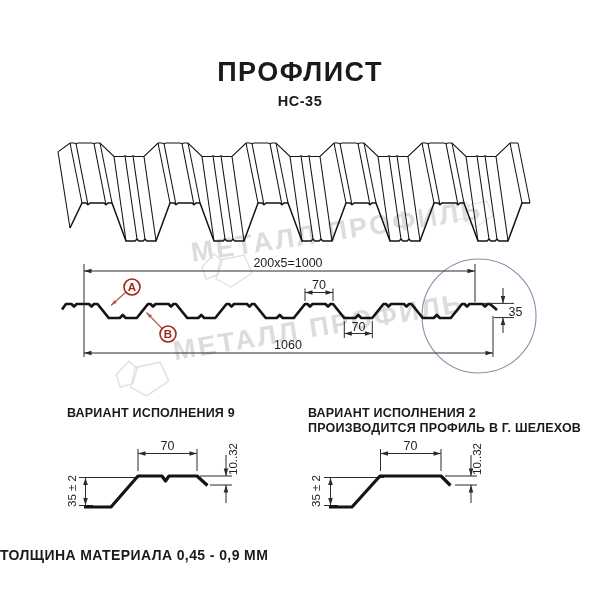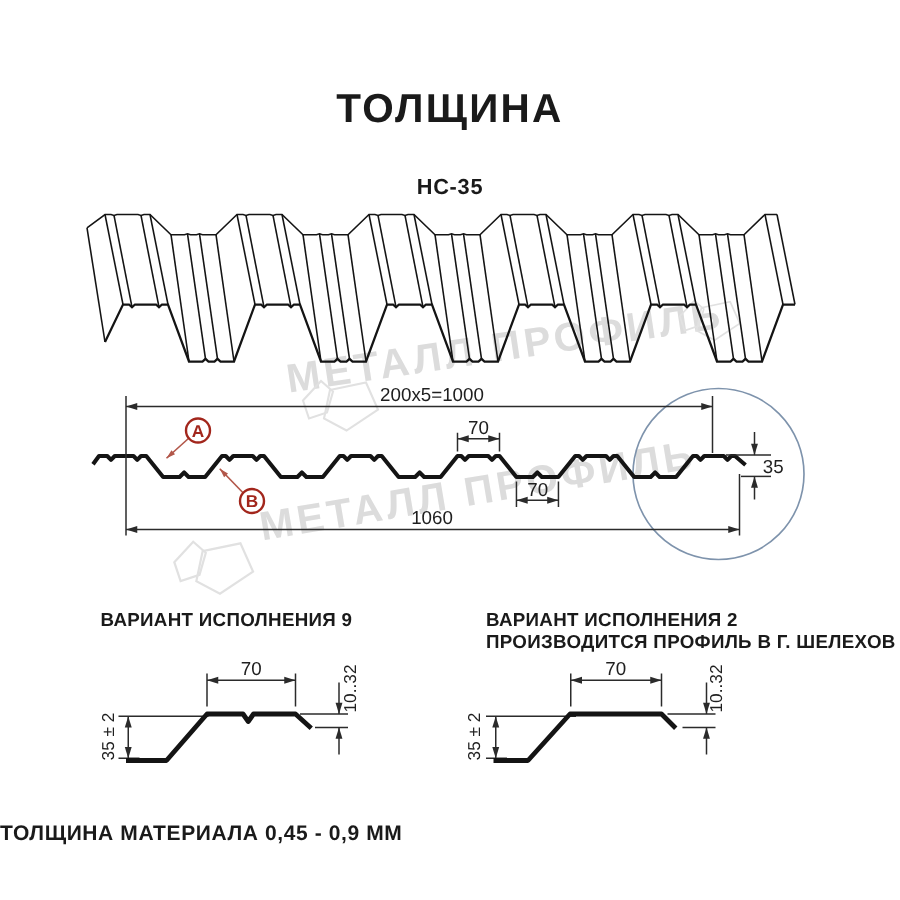--- a/index.html
+++ b/index.html
@@ -1,20 +1,20 @@
 <!DOCTYPE html>
 <html><head>
 <meta charset="utf-8">
 <style>
   html,body{margin:0;padding:0;background:#ffffff;}
   .page{position:relative;width:600px;height:600px;background:#fff;overflow:hidden;
         font-family:"Liberation Sans","DejaVu Sans",sans-serif;color:#1a1a1a;}
   .abs{position:absolute;}
   .title{left:0;right:0;top:57px;text-align:center;font-size:27px;font-weight:700;letter-spacing:1.5px;}
-  .subtitle{left:0;right:0;top:93px;text-align:center;font-size:14.5px;font-weight:600;letter-spacing:0.5px;margin-top:24px;}
+  .subtitle{left:0;right:0;top:93px;text-align:center;font-size:14.5px;font-weight:600;letter-spacing:0.5px;}
   .variant-title{font-size:12.5px;font-weight:600;letter-spacing:0.2px;line-height:14.5px;}
   .footer-note{left:0;right:0;top:547px;font-size:14px;font-weight:600;letter-spacing:0.4px;}
   svg{position:absolute;left:0;top:0;}
   text.dim{font-family:"Liberation Sans","DejaVu Sans",sans-serif;font-size:12.5px;fill:#1f1f1f;}
   text.dim-small{font-family:"Liberation Sans","DejaVu Sans",sans-serif;font-size:11.5px;fill:#1f1f1f;}
   text.marker{font-family:"Liberation Sans","DejaVu Sans",sans-serif;font-size:11.5px;font-weight:700;}
   text.wm{font-family:"Liberation Sans","DejaVu Sans",sans-serif;font-size:27px;font-weight:600;letter-spacing:2.5px;}
 </style>
 </head>
 <body>
@@ -173,23 +173,23 @@
       </g>
 
     <text class="dim" x="167.5" y="450" text-anchor="middle">70</text>
     <text class="dim-small" transform="translate(76,491) rotate(-90)" text-anchor="middle">35 ± 2</text>
     <text class="dim-small" transform="translate(237,459) rotate(-90)" text-anchor="middle">10..32</text>
     <text class="dim" x="410.5" y="450" text-anchor="middle">70</text>
     <text class="dim-small" transform="translate(320,491) rotate(-90)" text-anchor="middle">35 ± 2</text>
     <text class="dim-small" transform="translate(481,459) rotate(-90)" text-anchor="middle">10..32</text>
   </svg>
 
-  <div class="abs title">ТОЛЩИНА</div>
+  <div class="abs title">ПРОФЛИСТ</div>
   <div class="abs subtitle">НС-35</div>
 
   <div class="abs variant-title" style="left:67px;top:406px;">ВАРИАНТ ИСПОЛНЕНИЯ 9</div>
-  <div class="abs" style="left:324px;top:406px;">
+  <div class="abs" style="left:308px;top:406px;">
     <div class="variant-title">ВАРИАНТ ИСПОЛНЕНИЯ 2</div>
     <div class="variant-title">ПРОИЗВОДИТСЯ ПРОФИЛЬ В Г. ШЕЛЕХОВ</div>
   </div>
 
   <div class="abs footer-note">ТОЛЩИНА МАТЕРИАЛА 0,45 - 0,9 ММ</div>
 </div>
 
 </body></html>

